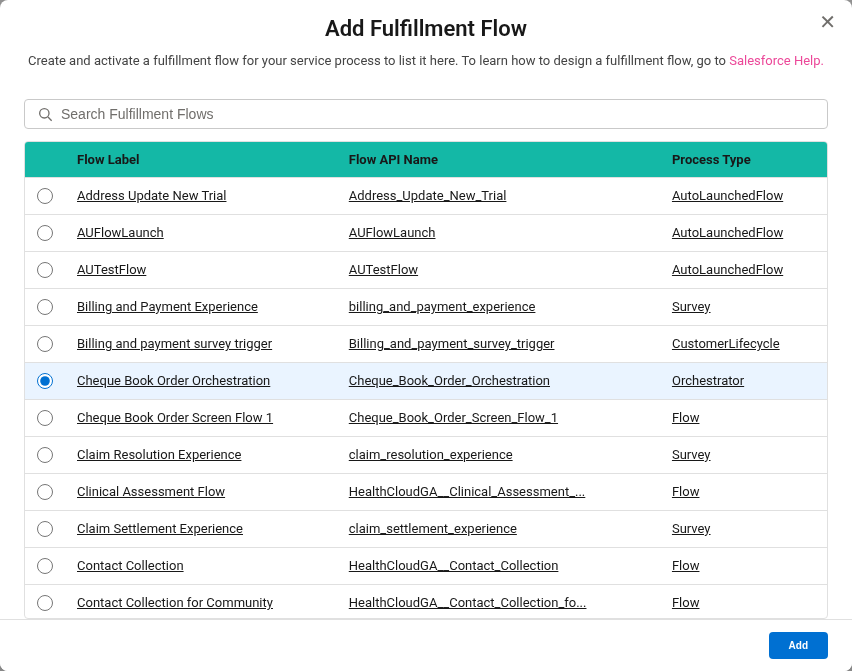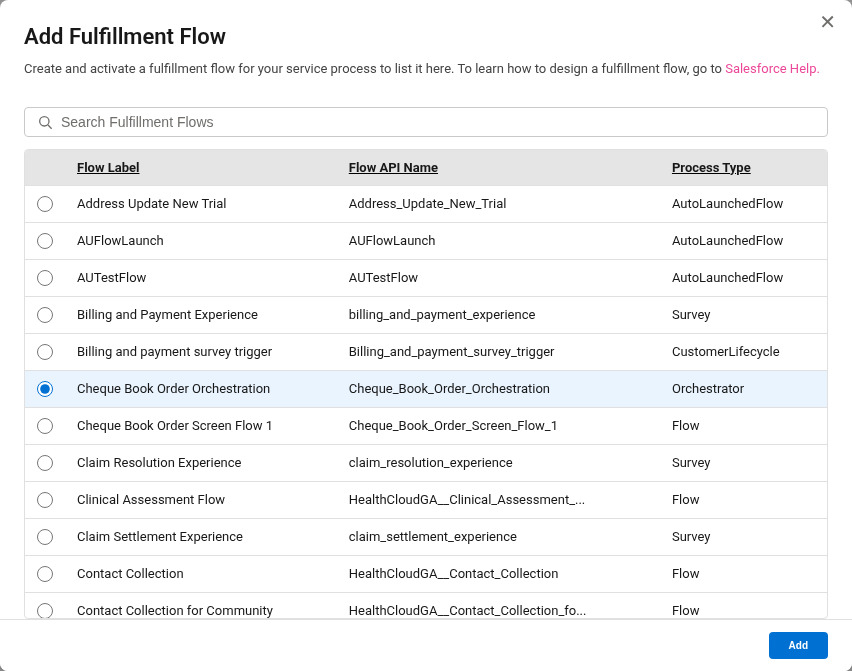--- a/index.html
+++ b/index.html
@@ -17,21 +17,22 @@
       border-radius: 8px;
       width: 852px;
       max-height: 671px;
       display: flex;
       flex-direction: column;
       box-shadow: 0 8px 32px rgba(0,0,0,0.3);
       overflow: hidden;
       position: relative;
     }
     .modal-header {
-      padding: 24px 24px 16px;
+      padding: 16px 24px 16px;
+      text-align: center;
       border-bottom: none;
     }
     .modal-title {
       font-size: 22px;
       font-weight: 600;
       color: #181818;
       margin-bottom: 10px;
     }
     .modal-subtitle {
       font-size: 13px;
@@ -86,23 +87,22 @@
     }
     .table-container::-webkit-scrollbar-thumb {
       background: #c9c9c9;
       border-radius: 4px;
     }
     table {
       width: 100%;
       border-collapse: collapse;
     }
     thead tr {
-      background: #e5e5e5;
+      background: #14b8a6;
       border-bottom: 1px solid #e0e0e0;
-      text-decoration: underline;
     }
     thead th {
       text-align: left;
       padding: 10px 12px;
       font-weight: 700;
       font-size: 13px;
       color: #181818;
     }
     thead th:first-child {
       width: 40px;
@@ -112,20 +112,21 @@
       cursor: pointer;
     }
     tbody tr.selected {
       background: #eaf4ff;
     }
     tbody td {
       padding: 10px 12px;
       font-size: 13px;
       color: #181818;
       vertical-align: middle;
+      text-decoration: underline;
     }
     tbody td:first-child {
       width: 40px;
       text-align: center;
     }
     .radio-cell {
       display: flex;
       align-items: center;
       justify-content: center;
     }

